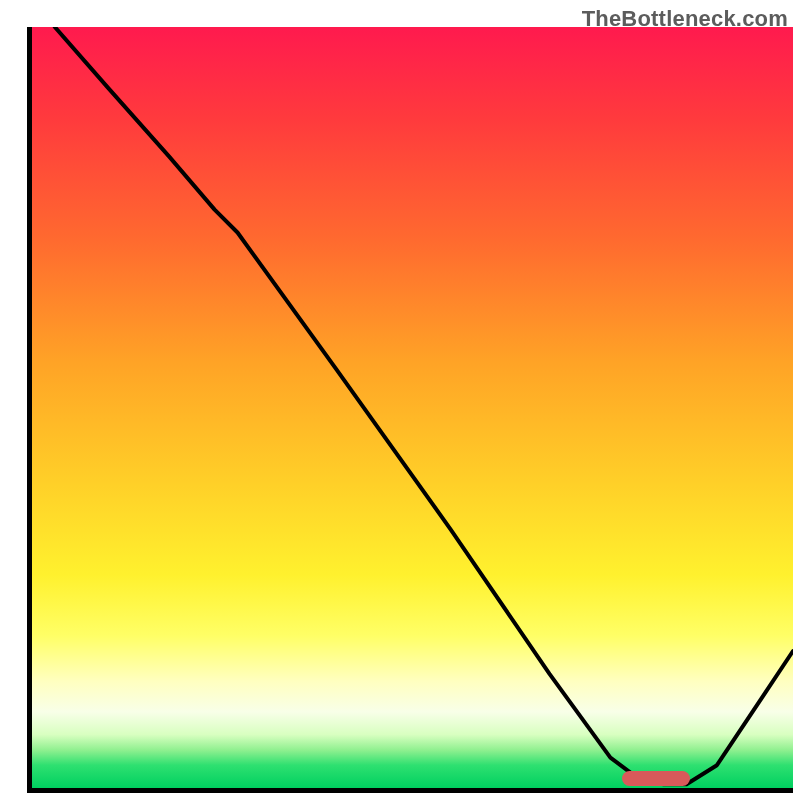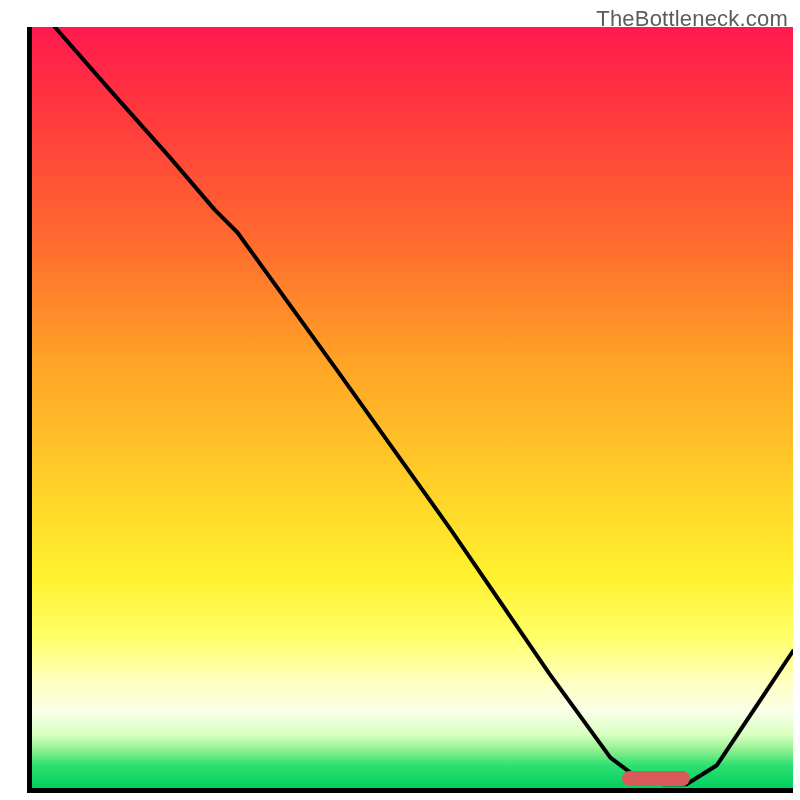--- a/index.html
+++ b/index.html
@@ -14,21 +14,21 @@
     position: relative;
     width: 800px;
     height: 800px;
   }
   .attribution {
     position: absolute;
     top: 6px;
     right: 12px;
     font-family: Arial, Helvetica, sans-serif;
     font-size: 22px;
-    font-weight: 400;
+    font-weight: 700;
     color: #5c5c5c;
     letter-spacing: 0.2px;
   }
   .plot-frame {
     position: absolute;
     left: 27px;
     top: 27px;
     width: 766px;
     height: 766px;
     border-left: 5px solid #000;

